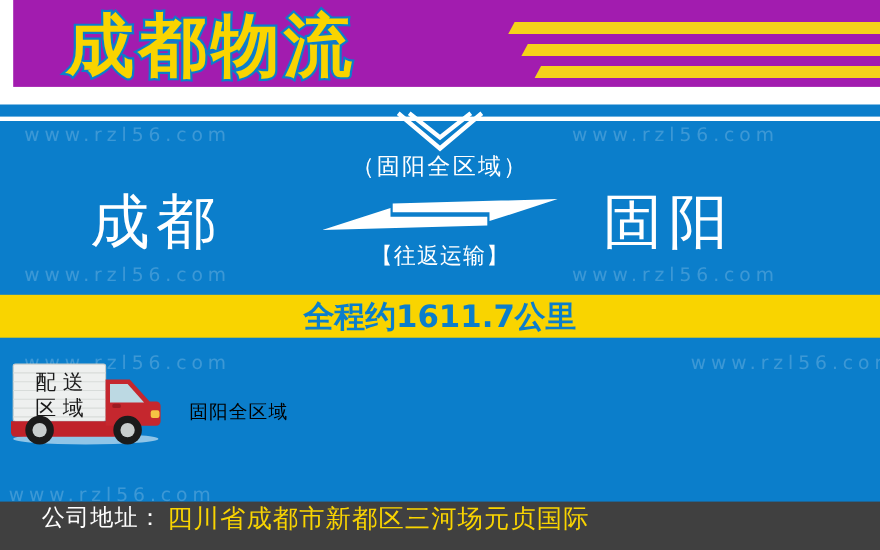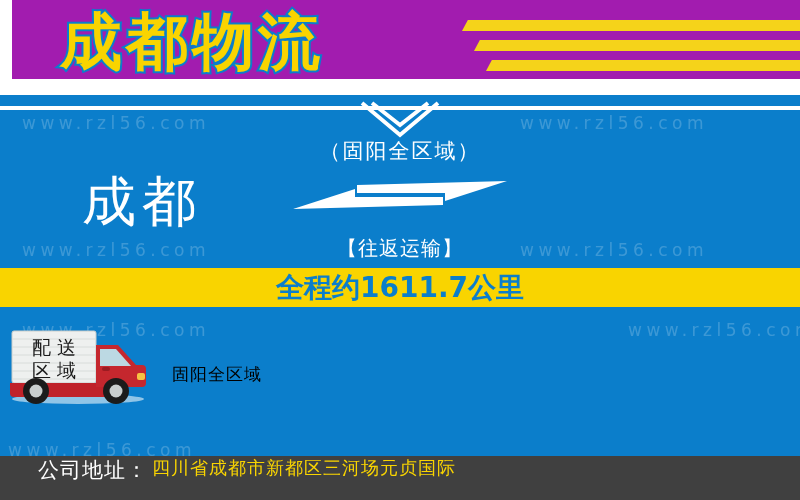--- a/index.html
+++ b/index.html
@@ -86,21 +86,21 @@
     position:absolute;left:275px;top:42px;width:250px;text-align:center;
   }
   .mid-top{
     color:#ffffff;font-size:21px;letter-spacing:2px;white-space:nowrap;
   }
   .arrows{
     margin-top:10px;height:40px;position:relative;
   }
   .arrows svg{display:block;margin:0 auto;}
   .mid-bottom{
-    margin-top:20px;
+    margin-top:4px;
     color:#ffffff;font-size:20px;letter-spacing:1px;white-space:nowrap;
   }
 
   
   .band{
     position:absolute;left:0;top:173px;width:800px;height:39px;
     background:#f9d400;
   }
   .band-inner{
     position:absolute;left:0;top:0;width:800px;height:39px;
@@ -128,21 +128,21 @@
     position:absolute;left:0;bottom:0;width:800px;height:44px;
     display:flex;align-items:flex-start;
     background:#404040;
     padding-left:16px;
   }
   .addr-label{
     color:#ffffff;font-size:21px;letter-spacing:1px;
     margin-left:22px;white-space:nowrap;
   }
   .addr-value{
-    color:#f9d400;font-size:18px;letter-spacing:1px;
+    color:#f9d400;font-size:23px;letter-spacing:1px;
     margin-left:4px;white-space:nowrap;
   }
 </style>
 </head>
 <body>
 
 <div id="poster">
 
   <div class="header">
     <div class="header-title">成都物流</div>
@@ -177,20 +177,21 @@
       <div class="mid-top">（固阳全区域）</div>
       <div class="arrows">
         <svg width="214" height="40" viewBox="0 0 214 40">
           <polygon points="0,34 62,14 62,22 150,22 150,30 0,34" fill="#ffffff"></polygon>
           <polygon points="214,6 152,26 152,18 64,18 64,10 214,6" fill="#ffffff"></polygon>
         </svg>
       </div>
       <div class="mid-bottom">【往返运输】</div>
     </div>
 
+    <div class="city city-to">固阳</div>
 
     <div class="band">
       <div class="band-inner">
         <span class="band-text">全程约1611.7公里</span>
       </div>
     </div>
 
     <div class="truck">
       <svg width="150" height="78" viewBox="0 0 150 78">
         <ellipse cx="72" cy="72" rx="66" ry="5" fill="#ffffff" opacity="0.55"></ellipse>

